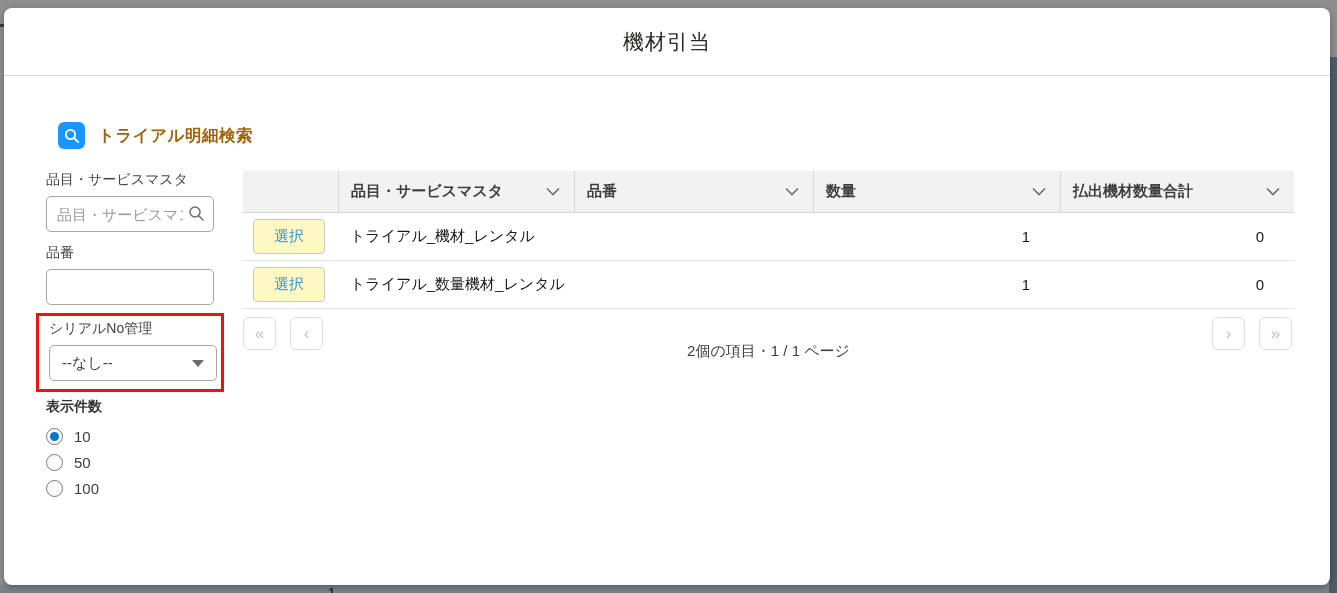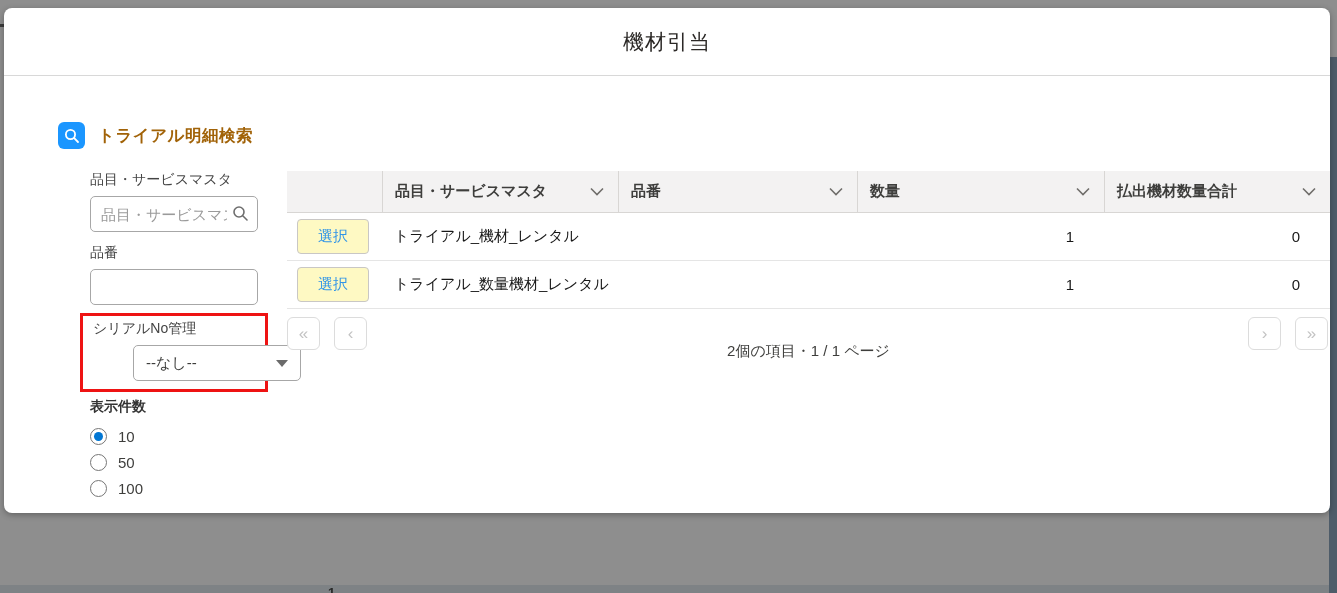--- a/index.html
+++ b/index.html
@@ -11,37 +11,37 @@
     color:#181818;
   }
   
   .backdrop-right { position:absolute; right:0; top:57px; width:8px; bottom:0; background:#4e5c69; }
   .backdrop-bottom { position:absolute; left:0; bottom:0; height:8px; right:8px; background:#7e8285; overflow:hidden; }
   .backdrop-fragment { position:absolute; left:328px; top:1px; font-size:13px; font-weight:bold; color:#2a2a2a; line-height:13px; }
   .backdrop-notch { position:absolute; left:0; top:24px; width:4px; height:3px; background:#3c3c3c; }
 
   
   .modal {
-    position:absolute; left:4px; top:8px; width:1326px; height:505px;
+    position:absolute; left:4px; top:8px; width:1326px; height:577px;
     background:#ffffff; border-radius:8px; overflow:hidden;
     box-shadow:0 2px 6px rgba(0,0,0,.3);
   }
   .modal-header { height:68px; display:flex; align-items:center; justify-content:center; border-bottom:1px solid #d8d8d8; }
   .modal-title { font-size:21px; color:#2b2826; letter-spacing:1px; }
 
   
   .section-header { display:flex; align-items:center; gap:13px; margin:46px 0 0 54px; }
   .search-badge {
     width:27px; height:27px; border-radius:6px; background:#1b96ff;
     display:flex; align-items:center; justify-content:center; flex-shrink:0;
   }
   .section-title { font-size:16.5px; font-weight:bold; color:#a16207; letter-spacing:.5px; }
 
   
-  .content { display:flex; margin-top:22px; padding-left:82px; align-items:flex-start; }
+  .content { display:flex; margin-top:22px; padding-left:38px; align-items:flex-start; }
   .form-col { width:201px; flex-shrink:0; padding-left:4px; }
   .table-col { flex:1; min-width:0; }
 
   
   .field-label { font-size:14px; color:#444444; margin-bottom:7px; }
   .field-label.bold { font-weight:bold; color:#333; }
   .text-input-wrap { position:relative; width:168px; }
   .text-input {
     width:168px; height:36px; border:1px solid #a7a7a7; border-radius:5px;
     padding:0 30px 0 10px; font-size:15px; color:#181818; background:#fff;
@@ -52,21 +52,21 @@
   .input-search-icon { position:absolute; right:9px; top:9px; }
   .spacer-10 { height:12px; }
 
   .highlight-box {
     border:3px solid #ee1313; width:188px; margin:8px 0 6px -10px;
     padding:4px 0 8px 10px;
   }
   .select-box {
     width:168px; height:36px; border:1px solid #a7a7a7; border-radius:5px;
     background:#fff; display:flex; align-items:center; justify-content:space-between;
-    padding:0 12px; cursor:pointer;margin-left:40px;
+    padding:0 12px; cursor:pointer;
   }
   .select-value { font-size:15px; color:#3e3e3c; }
   .select-caret { width:0; height:0; border-left:6px solid transparent; border-right:6px solid transparent; border-top:7px solid #6b6b6b; }
 
   .radio-group { margin-top:0; }
   .radio-row { display:flex; align-items:center; gap:11px; height:26px; cursor:pointer; }
   .radio-circle {
     width:17px; height:17px; border-radius:50%; border:1px solid #767676; background:#fff;
     display:flex; align-items:center; justify-content:center; flex-shrink:0;
   }

